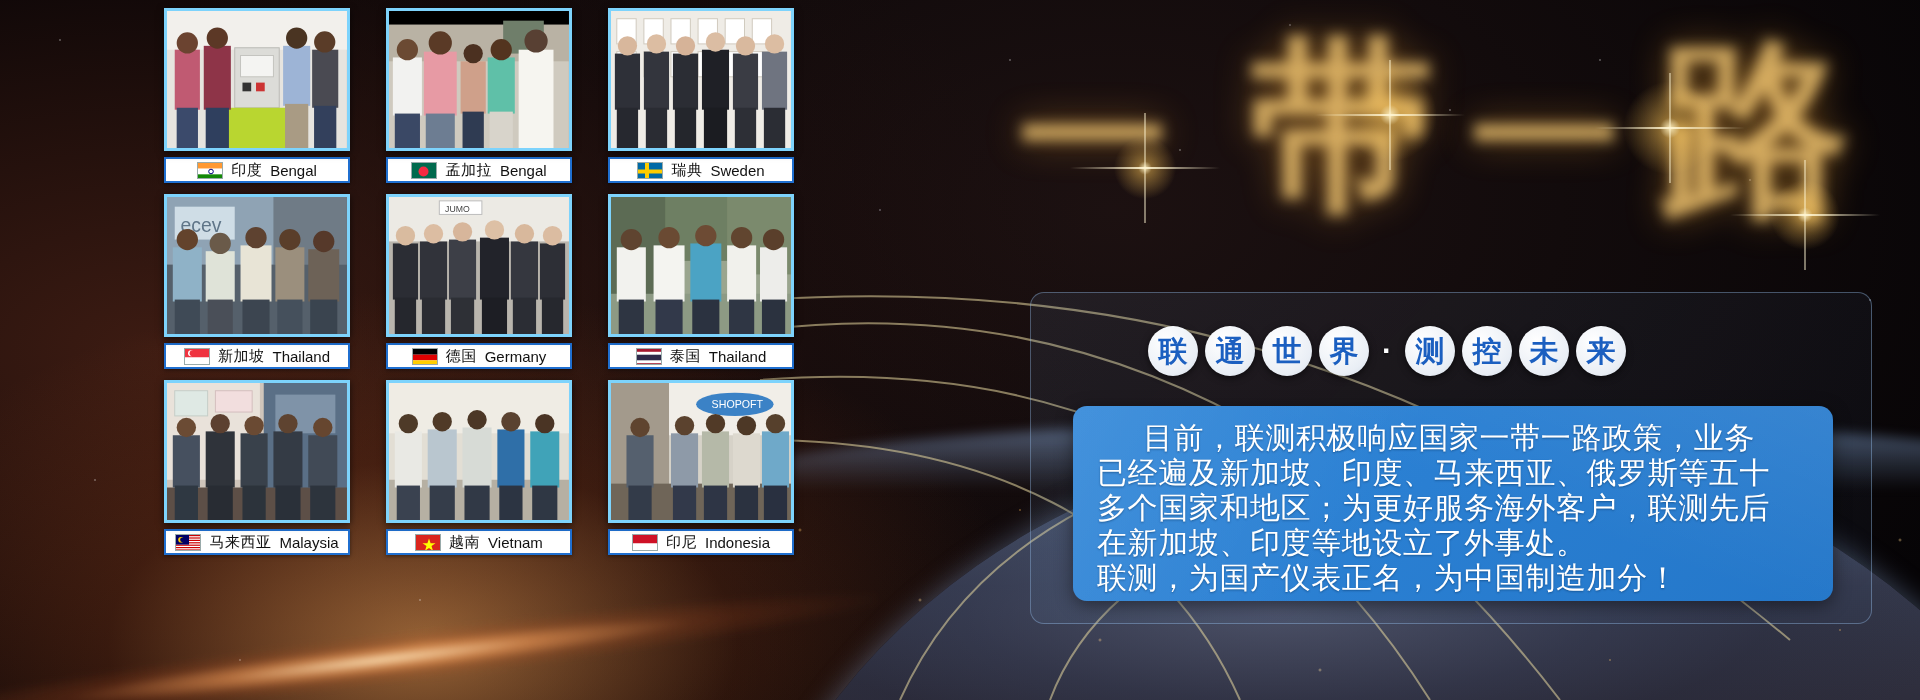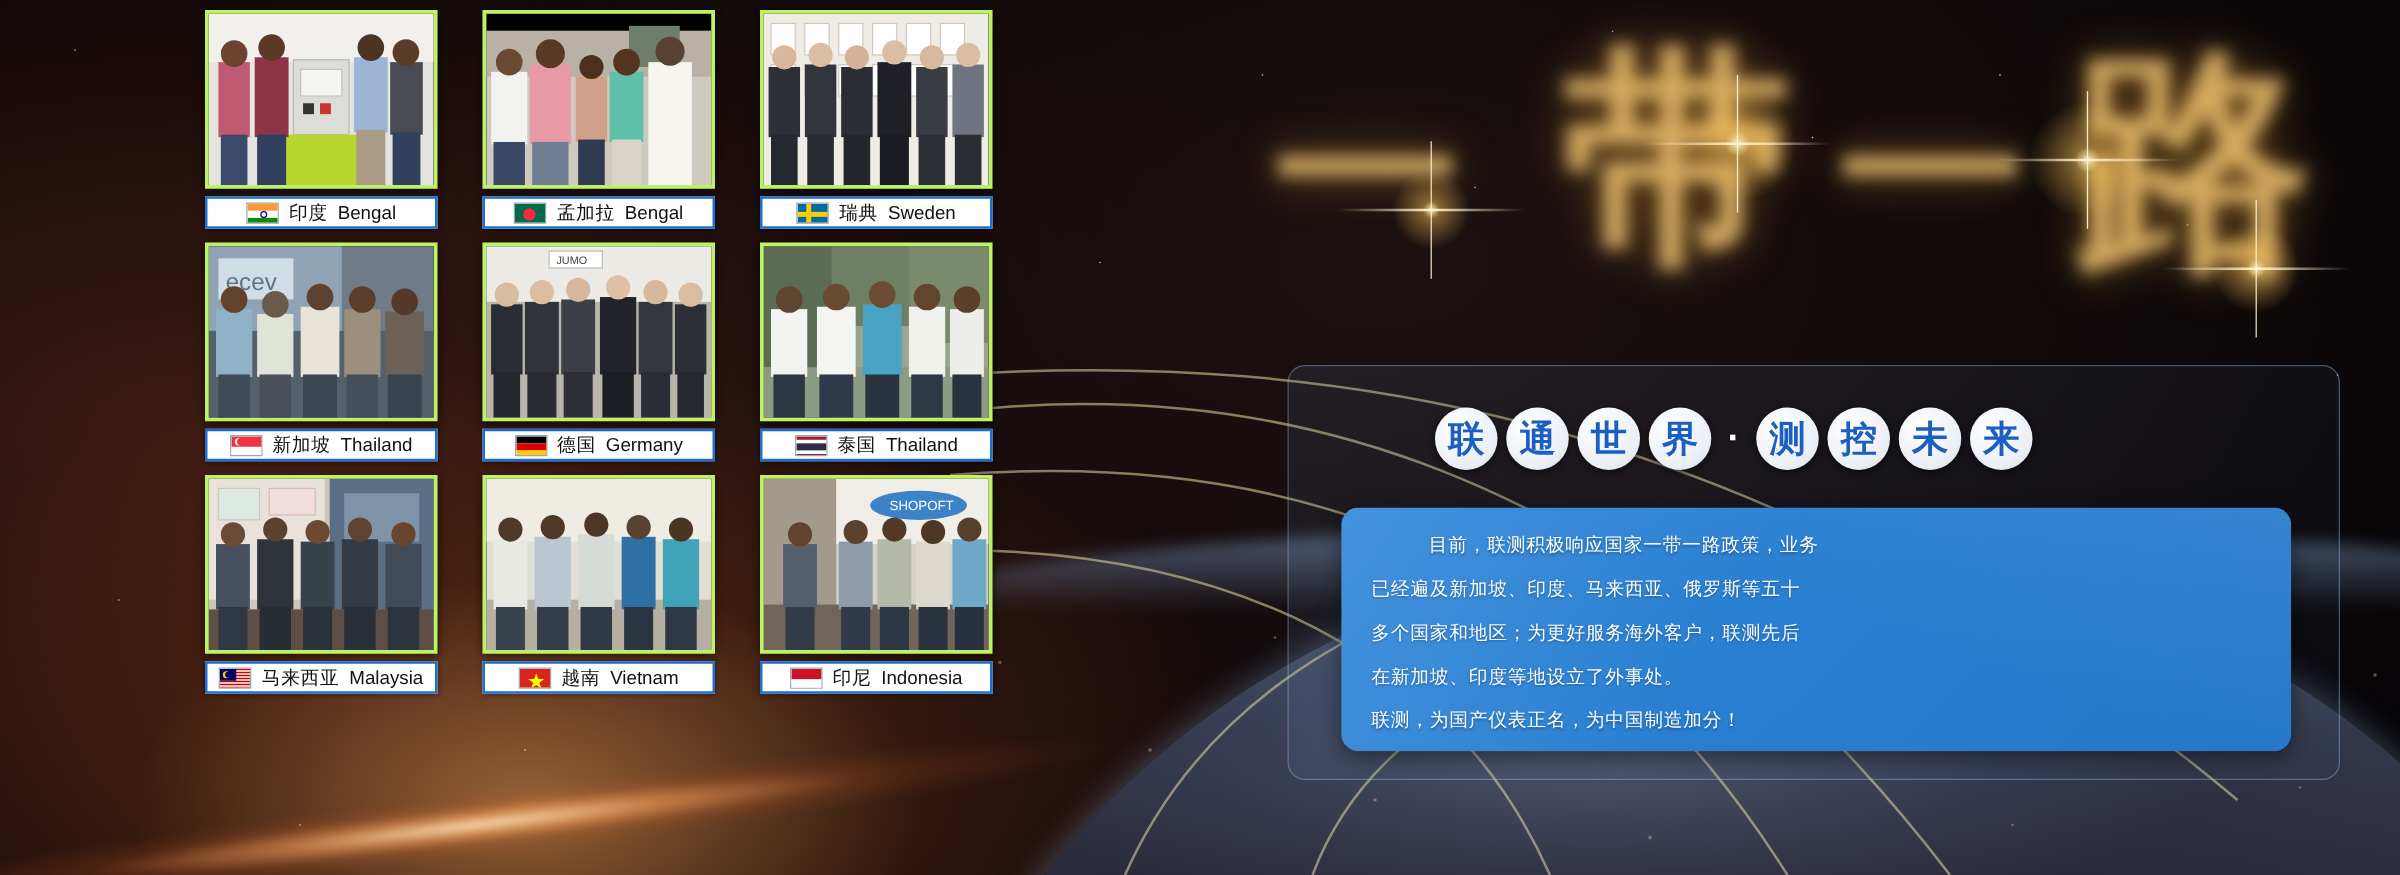--- a/index.html
+++ b/index.html
@@ -66,21 +66,21 @@
       radial-gradient(1px 1px at 520px 200px,#fff,transparent),
       radial-gradient(1px 1px at 240px 660px,#fff,transparent);
   }
   .bg-arcs{position:absolute;inset:0;}
 
   
   .grid{position:absolute;left:128px;top:8px;width:640px;height:580px;
         display:grid;grid-template-columns:repeat(3,196px);grid-template-rows:repeat(3,185px);
         column-gap:26px;row-gap:1px;}
   .cell{position:relative;padding-left:36px;}
-  .photo{position:relative;width:186px;height:143px;border:3px solid #bef264;box-sizing:border-box;
+  .photo{position:relative;width:186px;height:143px;border:3px solid #7dd3fc;box-sizing:border-box;
          box-shadow:0 2px 7px rgba(0,0,0,.65);overflow:hidden;background:#2a2a2a;}
   .ph-scene{position:absolute;inset:0;}
   .cap{margin-top:6px;width:186px;height:26px;background:#fff;border:2px solid #1f6fd0;box-sizing:border-box;
        display:flex;align-items:center;justify-content:center;gap:8px;box-shadow:0 1px 4px rgba(0,0,0,.5);}
   .cap .flag{width:26px;height:17px;flex:0 0 auto;border:1px solid #9aa;box-sizing:border-box;overflow:hidden;position:relative;}
   .cap .cn{font-size:15px;color:#111;font-family:"DejaVu Sans",sans-serif;letter-spacing:.5px;line-height:1;}
   .cap .en{font-size:15px;color:#111;font-family:"Liberation Sans",sans-serif;line-height:1;}
 
   
   .calli{position:absolute;left:1000px;top:10px;width:900px;height:215px;}
@@ -108,21 +108,21 @@
   .bdg b{font-family:"DejaVu Sans",sans-serif;font-size:29px;font-weight:700;color:#1b5fc0;line-height:1;}
   .dot{width:22px;display:flex;align-items:center;justify-content:center;color:#fff;font-size:30px;font-weight:700;
        text-shadow:0 1px 3px rgba(0,0,0,.6);}
 
   .bluebox{position:absolute;left:1073px;top:406px;width:760px;height:195px;border-radius:14px;
     background:
       linear-gradient(118deg, rgba(255,255,255,.10) 0%, rgba(255,255,255,0) 42%),
       linear-gradient(200deg, rgba(255,255,255,.08) 0%, rgba(255,255,255,0) 46%),
       linear-gradient(135deg,#2f86d8 0%,#2a7fd2 45%,#2477c9 100%);
     box-shadow:0 4px 18px rgba(0,0,0,.45);padding:14px 24px 10px;box-sizing:border-box;}
-  .bluebox .ln{color:#fff;font-family:Liberation Mono, monospace;font-size:15px;line-height:35px;
+  .bluebox .ln{color:#fff;font-family:Liberation Sans, sans-serif;font-size:30px;line-height:35px;
        letter-spacing:.6px;text-shadow:0 1px 2px rgba(0,40,80,.45);white-space:nowrap;}
   .bluebox .ln.first{text-indent:46px;}
   .bluebox .ln.center{}
 </style>
 </head>
 <body>
 
 <div class="stage">
 
   <div class="bg-space"></div>

